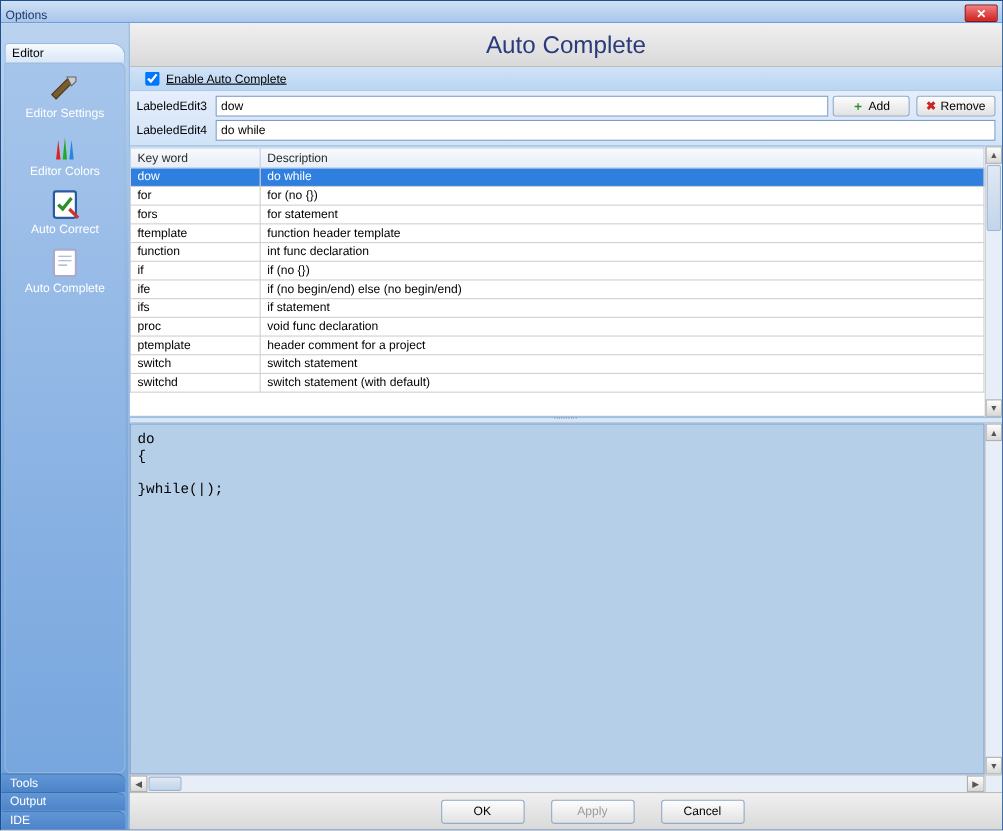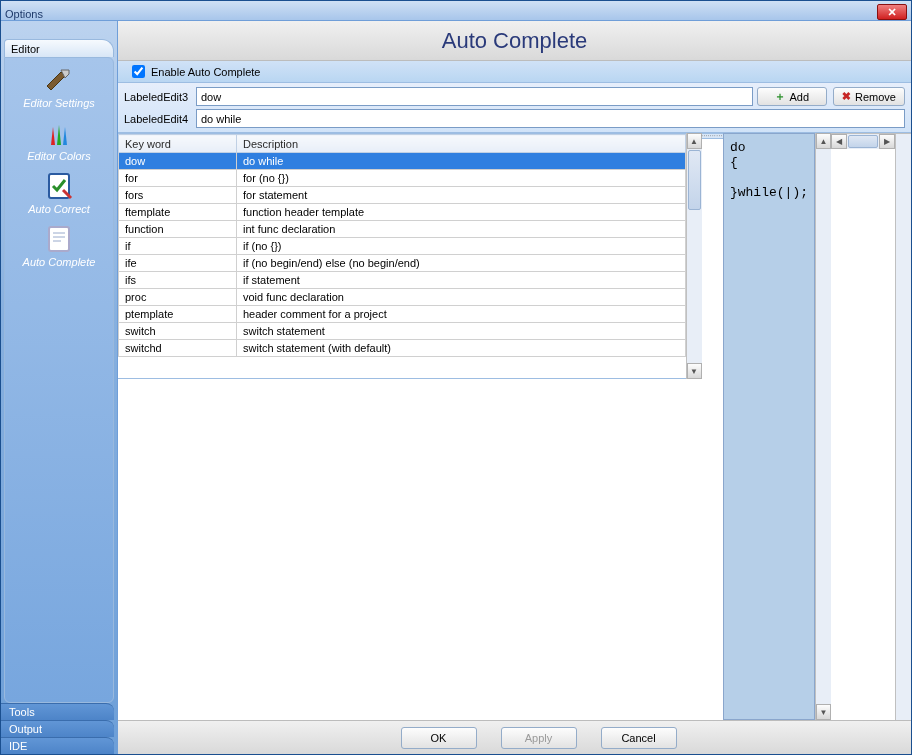--- a/index.html
+++ b/index.html
@@ -74,21 +74,20 @@
   border: 1px solid #99b9de;
   border-radius: 0 6px 6px 6px;
   padding-top: 4px;
   text-align: center;
 }
 .sidebar-item {
   padding: 2px 0 6px;
   cursor: pointer;
   color: #fff;
   font-size: 11px;
-  font-style: italic;
 }
 .sidebar-item .icon {
   width: 32px; height: 32px;
   margin: 0 auto 1px;
   display: block;
 }
 .sidebar-bottom {
   margin-top: auto;
 }
 .sidebar-bottom-tab {
@@ -123,20 +122,21 @@
   color: #2a3a7a;
   font-family: "Segoe UI", Tahoma, sans-serif;
 }
 .enable-row {
   height: 22px;
   background: linear-gradient(#d0e2f7,#b9d6f2);
   border-bottom: 1px solid #9dbde2;
   display: flex;
   align-items: center;
   padding-left: 14px;
+  text-decoration: underline;
 }
 .enable-row input[type=checkbox] { margin-right: 6px; }
 .edit-rows {
   background: linear-gradient(#e6eefb,#d1e3f8);
   padding: 4px 6px;
   border-bottom: 1px solid #9dbde2;
 }
 .edit-line {
   display: flex;
   align-items: center;
@@ -279,20 +279,21 @@
   width: 30px;
   margin: 1px;
   background: linear-gradient(#e0e8f4,#c3d4ea);
   border: 1px solid #9bb4d4;
   border-radius: 2px;
 }
 .hscroll .track { flex: 1; }
 .content-area {
   flex: 1;
   display: flex;
+  flex-direction: column;
   min-height: 0;
   justify-content: center;
 }
 .bottom-bar {
   height: 34px;
   background: linear-gradient(#f0f0f0,#d9d9d9);
   border-top: 1px solid #bcbcbc;
   display: flex;
   align-items: center;
   justify-content: center;

